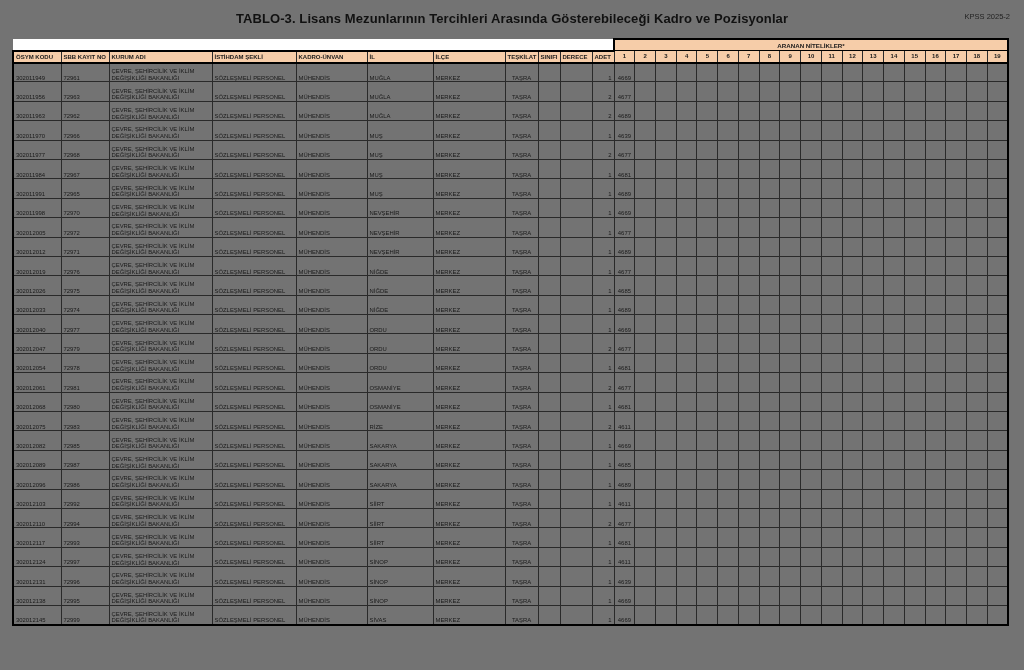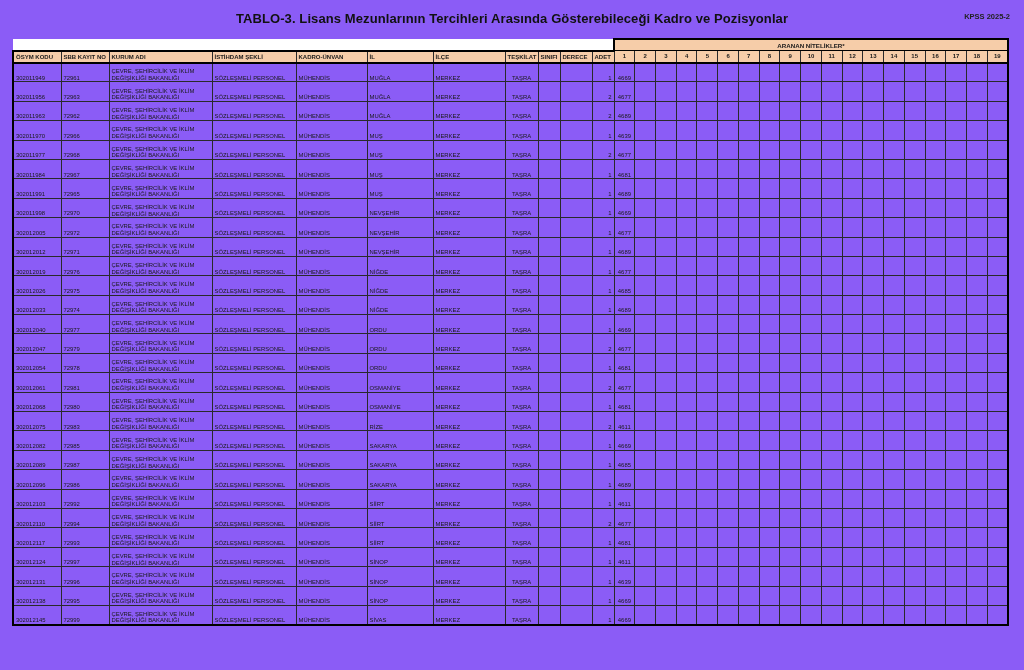--- a/index.html
+++ b/index.html
@@ -3,30 +3,30 @@
 <meta charset="utf-8">
 <style>
   html, body { margin: 0; padding: 0; }
   body {
     width: 1024px; height: 670px;
     background: #ffffff;
     font-family: "Liberation Sans", sans-serif;
     color: #1a1a1a;
     overflow: hidden;
   }
-  .page { position: relative; width: 1024px; height: 670px; background: #8b5cf6; }
+  .page { position: relative; width: 1024px; height: 670px; background: #737373; }
 
   .title {
     position: absolute; top: 11px; left: 0; width: 100%;
     text-align: center; font-size: 13px; font-weight: bold; color: #111;
     letter-spacing: 0.1px;
   }
   .edition {
     position: absolute; top: 12px; right: 14px;
-    font-size: 7.5px; font-weight: bold; color: #222;
+    font-size: 7.5px; font-weight: normal; color: #222;
   }
 
   table.grid {
     position: absolute; left: 12px; top: 38px;
     width: 997px;
     border-collapse: collapse; table-layout: fixed;
   }
   .grid th, .grid td {
     border: 1px solid #2a2a2a;
     padding: 0 2px;

